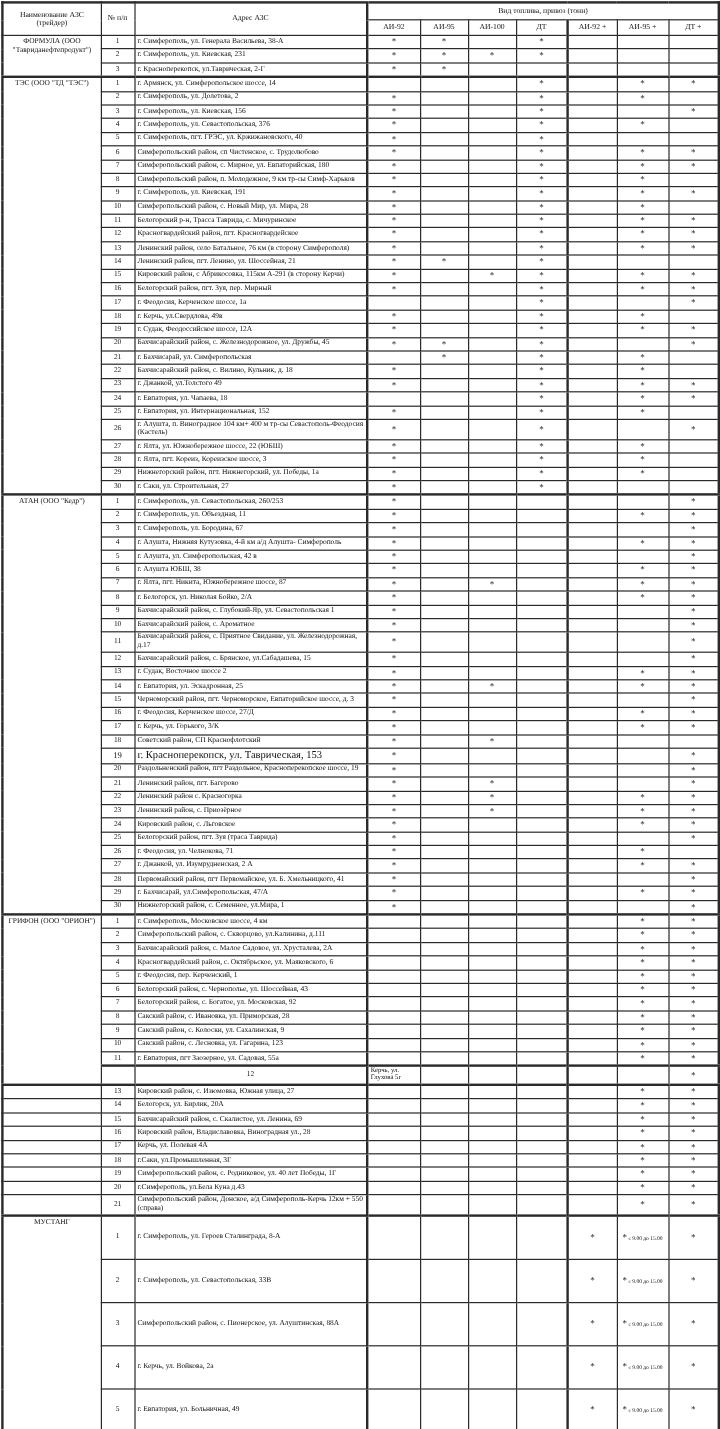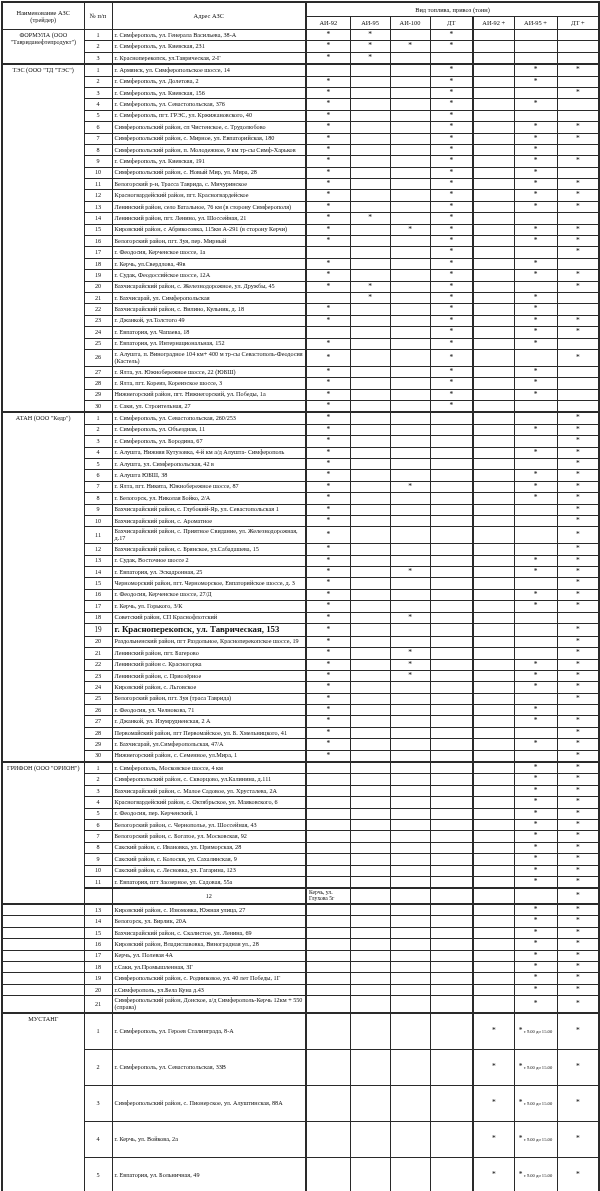--- a/index.html
+++ b/index.html
@@ -17,21 +17,21 @@
   thead tr.h1 th{height:11px;}
   thead tr.h2 th{height:10px;}
   .name-cell{text-align:center;vertical-align:top;padding-top:2px;}
   .num-cell{text-align:center;}
   .addr-cell{text-align:left;}
   .addr-cell.center{text-align:center;}
   .fuel-cell{text-align:center;font-size:7.5px;}
   .fuel-cell.cell-text{font-size:5.6px;text-align:left;line-height:1.05;}
   .thick-left{border-left:2px solid #2a2a2a;}
   tr.group-start>td{border-top:2px solid #2a2a2a;}
-  tr.large-row .addr-cell{font-size:8.8px;font-weight:bold;}
+  tr.large-row .addr-cell{font-size:8.8px;}
   tr.large-row .num-cell{font-size:7.2px;}
   tr.row-tall td{height:33px;}
   .note{font-size:4.6px;}
   td.rel{position:relative;}
 </style>
 </head>
 <body>
 
 <div id="sheet">
   <table id="azs-table">

